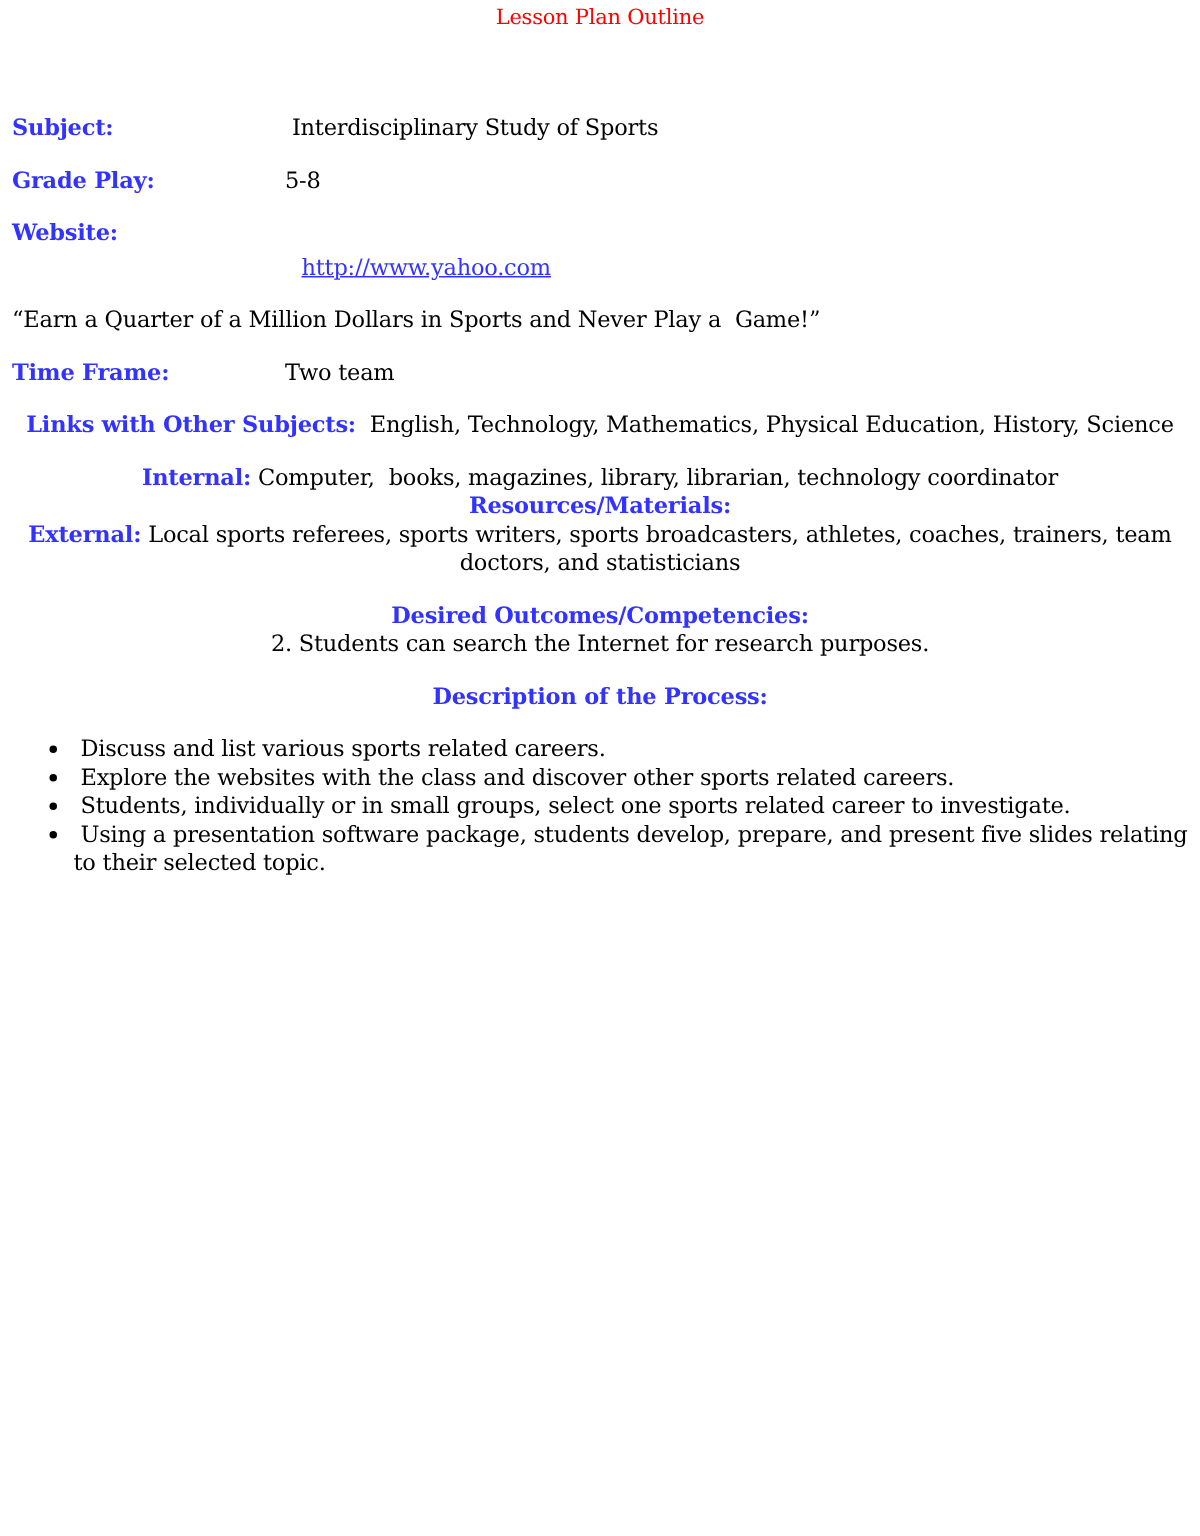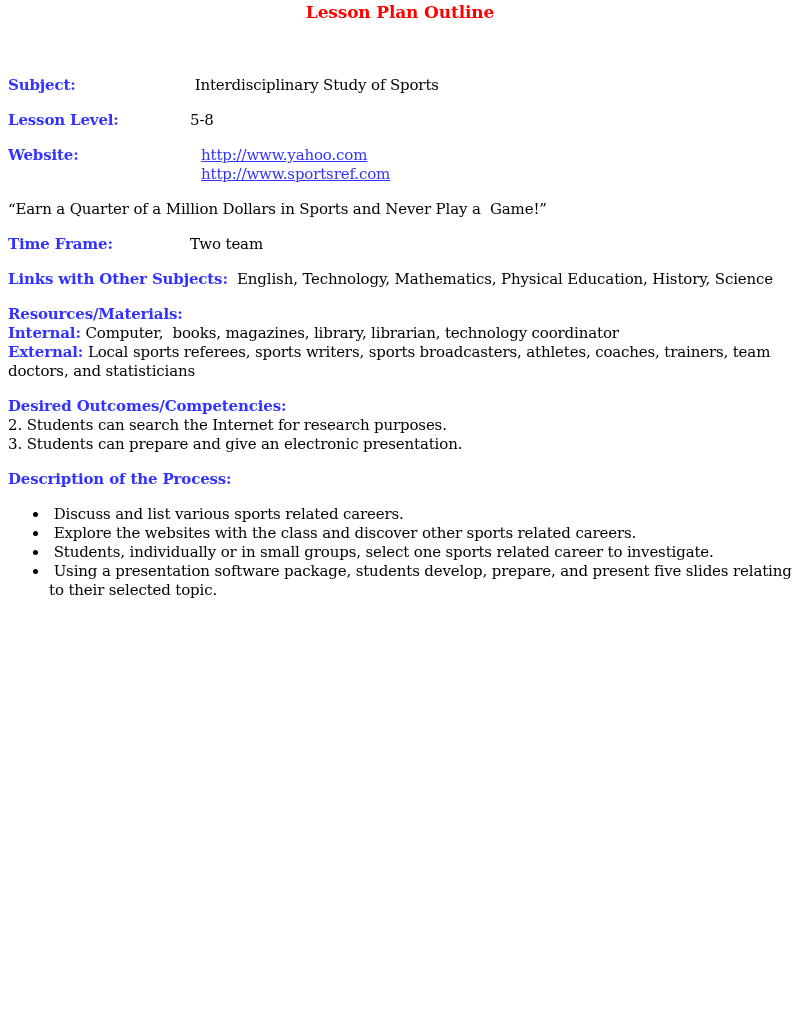--- a/index.html
+++ b/index.html
@@ -13,44 +13,45 @@
     box-sizing: border-box;
     font-family: "DejaVu Serif", serif;
     font-size: 15px;
     line-height: 19px;
     letter-spacing: -0.15px;
     color: var(--text, #000000);
   }
   .title {
     margin: 2px 0 53px 0;
     text-align: center;
-    font-size: 17px;
+    font-size: 14px;
     line-height: 21px;
-    font-weight: bold;
+    font-weight: normal;
     color: var(--accent_red, #ff0000);
   }
   .row {
     display: flex;
     margin: 16px 0;
   }
   .row .label-cell {
     flex: 0 0 182px;
   }
   .label {
     color: var(--label_blue, #3333ff);
     font-weight: bold;
   }
   .value {
     white-space: pre-wrap;
   }
   .para {
     margin: 16px 0;
+    text-align: center;
   }
   .line { display: block; }
-  .link-list { padding-left: 11px; }
+  .link-list { padding-left: 11px; margin-top: 23px; }
   .link-list a {
     display: table;
     color: var(--link_blue, #3333ff);
     text-decoration: underline;
     cursor: pointer;
   }
   ul.bullets {
     margin: 16px 0;
     padding-left: 41px;
     list-style-type: disc;
@@ -64,61 +65,59 @@
 <body>
 
 <h1 class="title">Lesson Plan Outline</h1>
 
 <div class="row">
   <span class="label label-cell">Subject:</span>
   <span class="value"> Interdisciplinary Study of Sports</span>
 </div>
 
 <div class="row">
-  <span class="label label-cell">Lesson Level:</span>
+  <span class="label label-cell">Grade Play:</span>
   <span class="value">5-8</span>
 </div>
 
 <div class="row">
   <span class="label label-cell">Website:</span>
   <span class="link-list">
     <a>http://www.yahoo.com</a>
-    <a>http://www.sportsref.com</a>
   </span>
 </div>
 
 <div class="row">
   <span class="value">“Earn a Quarter of a Million Dollars in Sports and Never Play a  Game!”</span>
 </div>
 
 <div class="row">
   <span class="label label-cell">Time Frame:</span>
   <span class="value">Two team</span>
 </div>
 
 <p class="para">
   <span class="label">Links with Other Subjects:</span><span class="value">  English, Technology, Mathematics, Physical Education, History, Science</span>
 </p>
 
 <div class="para">
   <span class="line">
-    <span class="label">Resources/Materials:</span>
+    <span class="label">Internal:</span><span class="value"> Computer,  books, magazines, library, librarian, technology coordinator</span>
   </span>
   <span class="line">
-    <span class="label">Internal:</span><span class="value"> Computer,  books, magazines, library, librarian, technology coordinator</span>
+    <span class="label">Resources/Materials:</span>
   </span>
   <span class="line">
     <span class="label">External:</span><span class="value"> Local sports referees, sports writers, sports broadcasters, athletes, coaches, trainers, team doctors, and statisticians</span>
   </span>
 </div>
 
 <div class="para">
   <span class="line label">Desired Outcomes/Competencies:</span>
   <span class="line value">2. Students can search the Internet for research purposes.</span>
-  <span class="line value">3. Students can prepare and give an electronic presentation.</span>
 </div>
 
 <p class="para">
   <span class="label">Description of the Process:</span>
 </p>
 
 <ul class="bullets">
   <li><span class="value"> Discuss and list various sports related careers.</span></li>
   <li><span class="value"> Explore the websites with the class and discover other sports related careers.</span></li>
   <li><span class="value"> Students, individually or in small groups, select one sports related career to investigate.</span></li>

